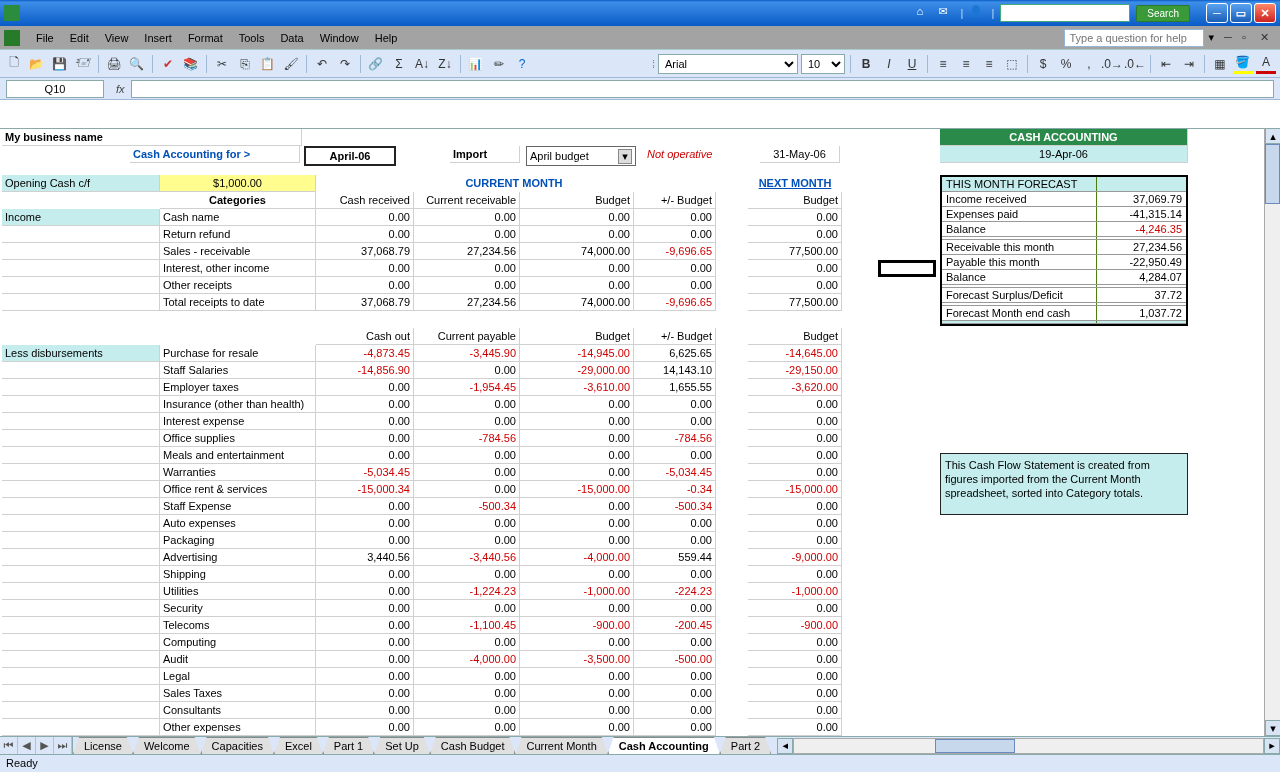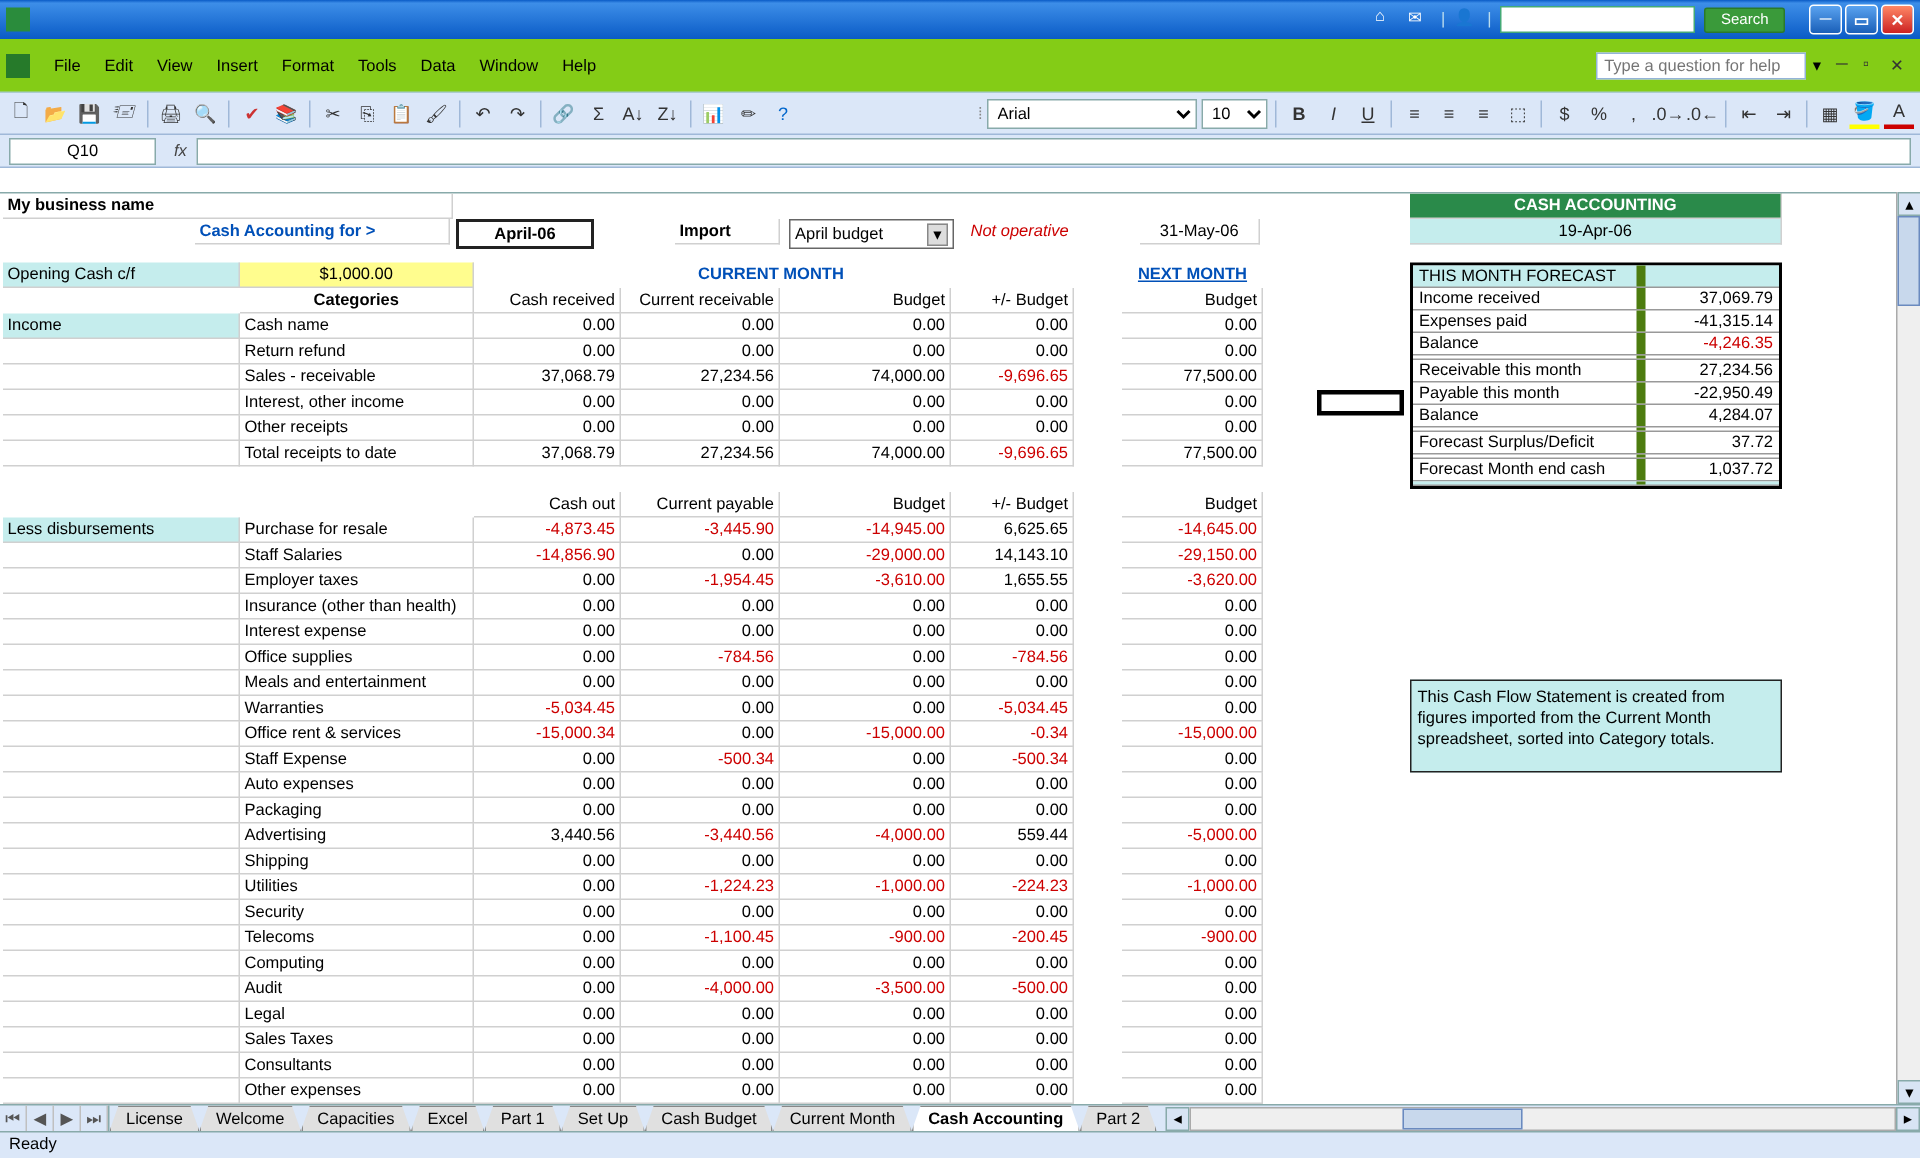--- a/index.html
+++ b/index.html
@@ -13,21 +13,21 @@
 .titlebar .tb-right { display:flex; align-items:center; gap:6px; }
 .tb-icon { width:16px; height:16px; display:inline-block; }
 .tb-search { width: 130px; height: 18px; border:1px solid #4a7; background:#fff; }
 .tb-search-btn { background:#3a9a3a; color:#fff; border:1px solid #2a7a2a; font-size:10px; padding:2px 10px; cursor:pointer; border-radius:2px;}
 .win-btns { display:flex; gap:2px; margin-left:10px; }
 .win-btn { width:22px; height:20px; border:1px solid #fff; border-radius:3px; display:flex; align-items:center; justify-content:center; font-weight:bold; font-size:11px; cursor:pointer;}
 .win-min, .win-max { background: linear-gradient(#5aa3f0,#1a5fb8); color:#fff;}
 .win-close { background: linear-gradient(#f86,#c22); color:#fff;}
 
 
-.menubar { background:#84cc16; border-bottom:1px solid #acc; height:36px; display:flex; align-items:center; padding:0 4px; position:relative;}
+.menubar { background:#a3a3a3; border-bottom:1px solid #acc; height:24px; display:flex; align-items:center; padding:0 4px; position:relative;}
 .menubar .file-icon { width:16px; height:16px; background:#267a2a; margin-right:8px;}
 .menubar .menu-item { padding:3px 8px; cursor:pointer; text-decoration: underline dotted transparent;}
 .menubar .menu-item:first-letter { text-decoration: underline; }
 .menubar .right { position:absolute; right:4px; display:flex; align-items:center; gap:4px;}
 .help-input { width:140px; height:18px; border:1px solid #94b4d8; color:#888; padding:0 4px; font-size:11px;}
 .mdi-btns { display:flex; gap:2px; margin-left:6px;}
 .mdi-btn { width:16px; height:14px; cursor:pointer; color:#333;}
 
 
 .toolbar { background:#dbe7f8; height:28px; border-bottom:1px solid #9fb8d8; display:flex; align-items:center; padding:0 4px; gap:3px;}
@@ -75,21 +75,21 @@
 .v-scroll .arrow { width:16px; height:16px; background:#d8e4f4; border:1px solid #8aa; display:flex; align-items:center; justify-content:center; cursor:pointer;}
 .v-scroll .track { position:absolute; top:16px; bottom:16px; left:0; right:0;}
 .v-scroll .thumb { position:absolute; top:0; height:60px; width:100%; background:#c8d8ec; border:1px solid #6a8abf;}
 
 
 .statusbar { position:absolute; bottom:0; left:0; right:0; height:18px; background:#dbe7f8; border-top:1px solid #8aa; padding:2px 6px; font-size:11px;}
 
 
 .forecast-table { position:absolute; border:2px solid #000;}
 .forecast-table .row { display:flex; border-bottom:1px solid #999;}
-.forecast-table .lbl { width:156px; padding:1px 4px; border-right:6px solid #4d7c0f;}
+.forecast-table .lbl { width:156px; padding:1px 4px; border-right:1px solid #4d7c0f;}
 .forecast-table .val { width:90px; padding:1px 4px; text-align:right;}
 
 
 </style>
 </head>
 <body>
 
 <div class="titlebar">
   <span class="excel-icon"></span>
   <span class="spacer"></span>
@@ -399,21 +399,21 @@
       <div class="cell num" style="left: 414px; top: 403px; width: 106px; height: 17px;">0.00</div>
       <div class="cell num" style="left: 520px; top: 403px; width: 114px; height: 17px;">0.00</div>
       <div class="cell num" style="left: 634px; top: 403px; width: 82px; height: 17px;">0.00</div>
       <div class="cell num" style="left: 748px; top: 403px; width: 94px; height: 17px;">0.00</div>
       <div class="cell " style="left: 2px; top: 420px; width: 158px; height: 17px;"></div>
       <div class="cell " style="left: 160px; top: 420px; width: 156px; height: 17px;">Advertising</div>
       <div class="cell num" style="left: 316px; top: 420px; width: 98px; height: 17px;">3,440.56</div>
       <div class="cell num neg" style="left: 414px; top: 420px; width: 106px; height: 17px;">-3,440.56</div>
       <div class="cell num neg" style="left: 520px; top: 420px; width: 114px; height: 17px;">-4,000.00</div>
       <div class="cell num" style="left: 634px; top: 420px; width: 82px; height: 17px;">559.44</div>
-      <div class="cell num neg" style="left: 748px; top: 420px; width: 94px; height: 17px;">-5,000.00</div>
+      <div class="cell num neg" style="left: 748px; top: 420px; width: 94px; height: 17px;">-9,000.00</div>
       <div class="cell " style="left: 2px; top: 437px; width: 158px; height: 17px;"></div>
       <div class="cell " style="left: 160px; top: 437px; width: 156px; height: 17px;">Shipping</div>
       <div class="cell num" style="left: 316px; top: 437px; width: 98px; height: 17px;">0.00</div>
       <div class="cell num" style="left: 414px; top: 437px; width: 106px; height: 17px;">0.00</div>
       <div class="cell num" style="left: 520px; top: 437px; width: 114px; height: 17px;">0.00</div>
       <div class="cell num" style="left: 634px; top: 437px; width: 82px; height: 17px;">0.00</div>
       <div class="cell num" style="left: 748px; top: 437px; width: 94px; height: 17px;">0.00</div>
       <div class="cell " style="left: 2px; top: 454px; width: 158px; height: 17px;"></div>
       <div class="cell " style="left: 160px; top: 454px; width: 156px; height: 17px;">Utilities</div>
       <div class="cell num" style="left: 316px; top: 454px; width: 98px; height: 17px;">0.00</div>

